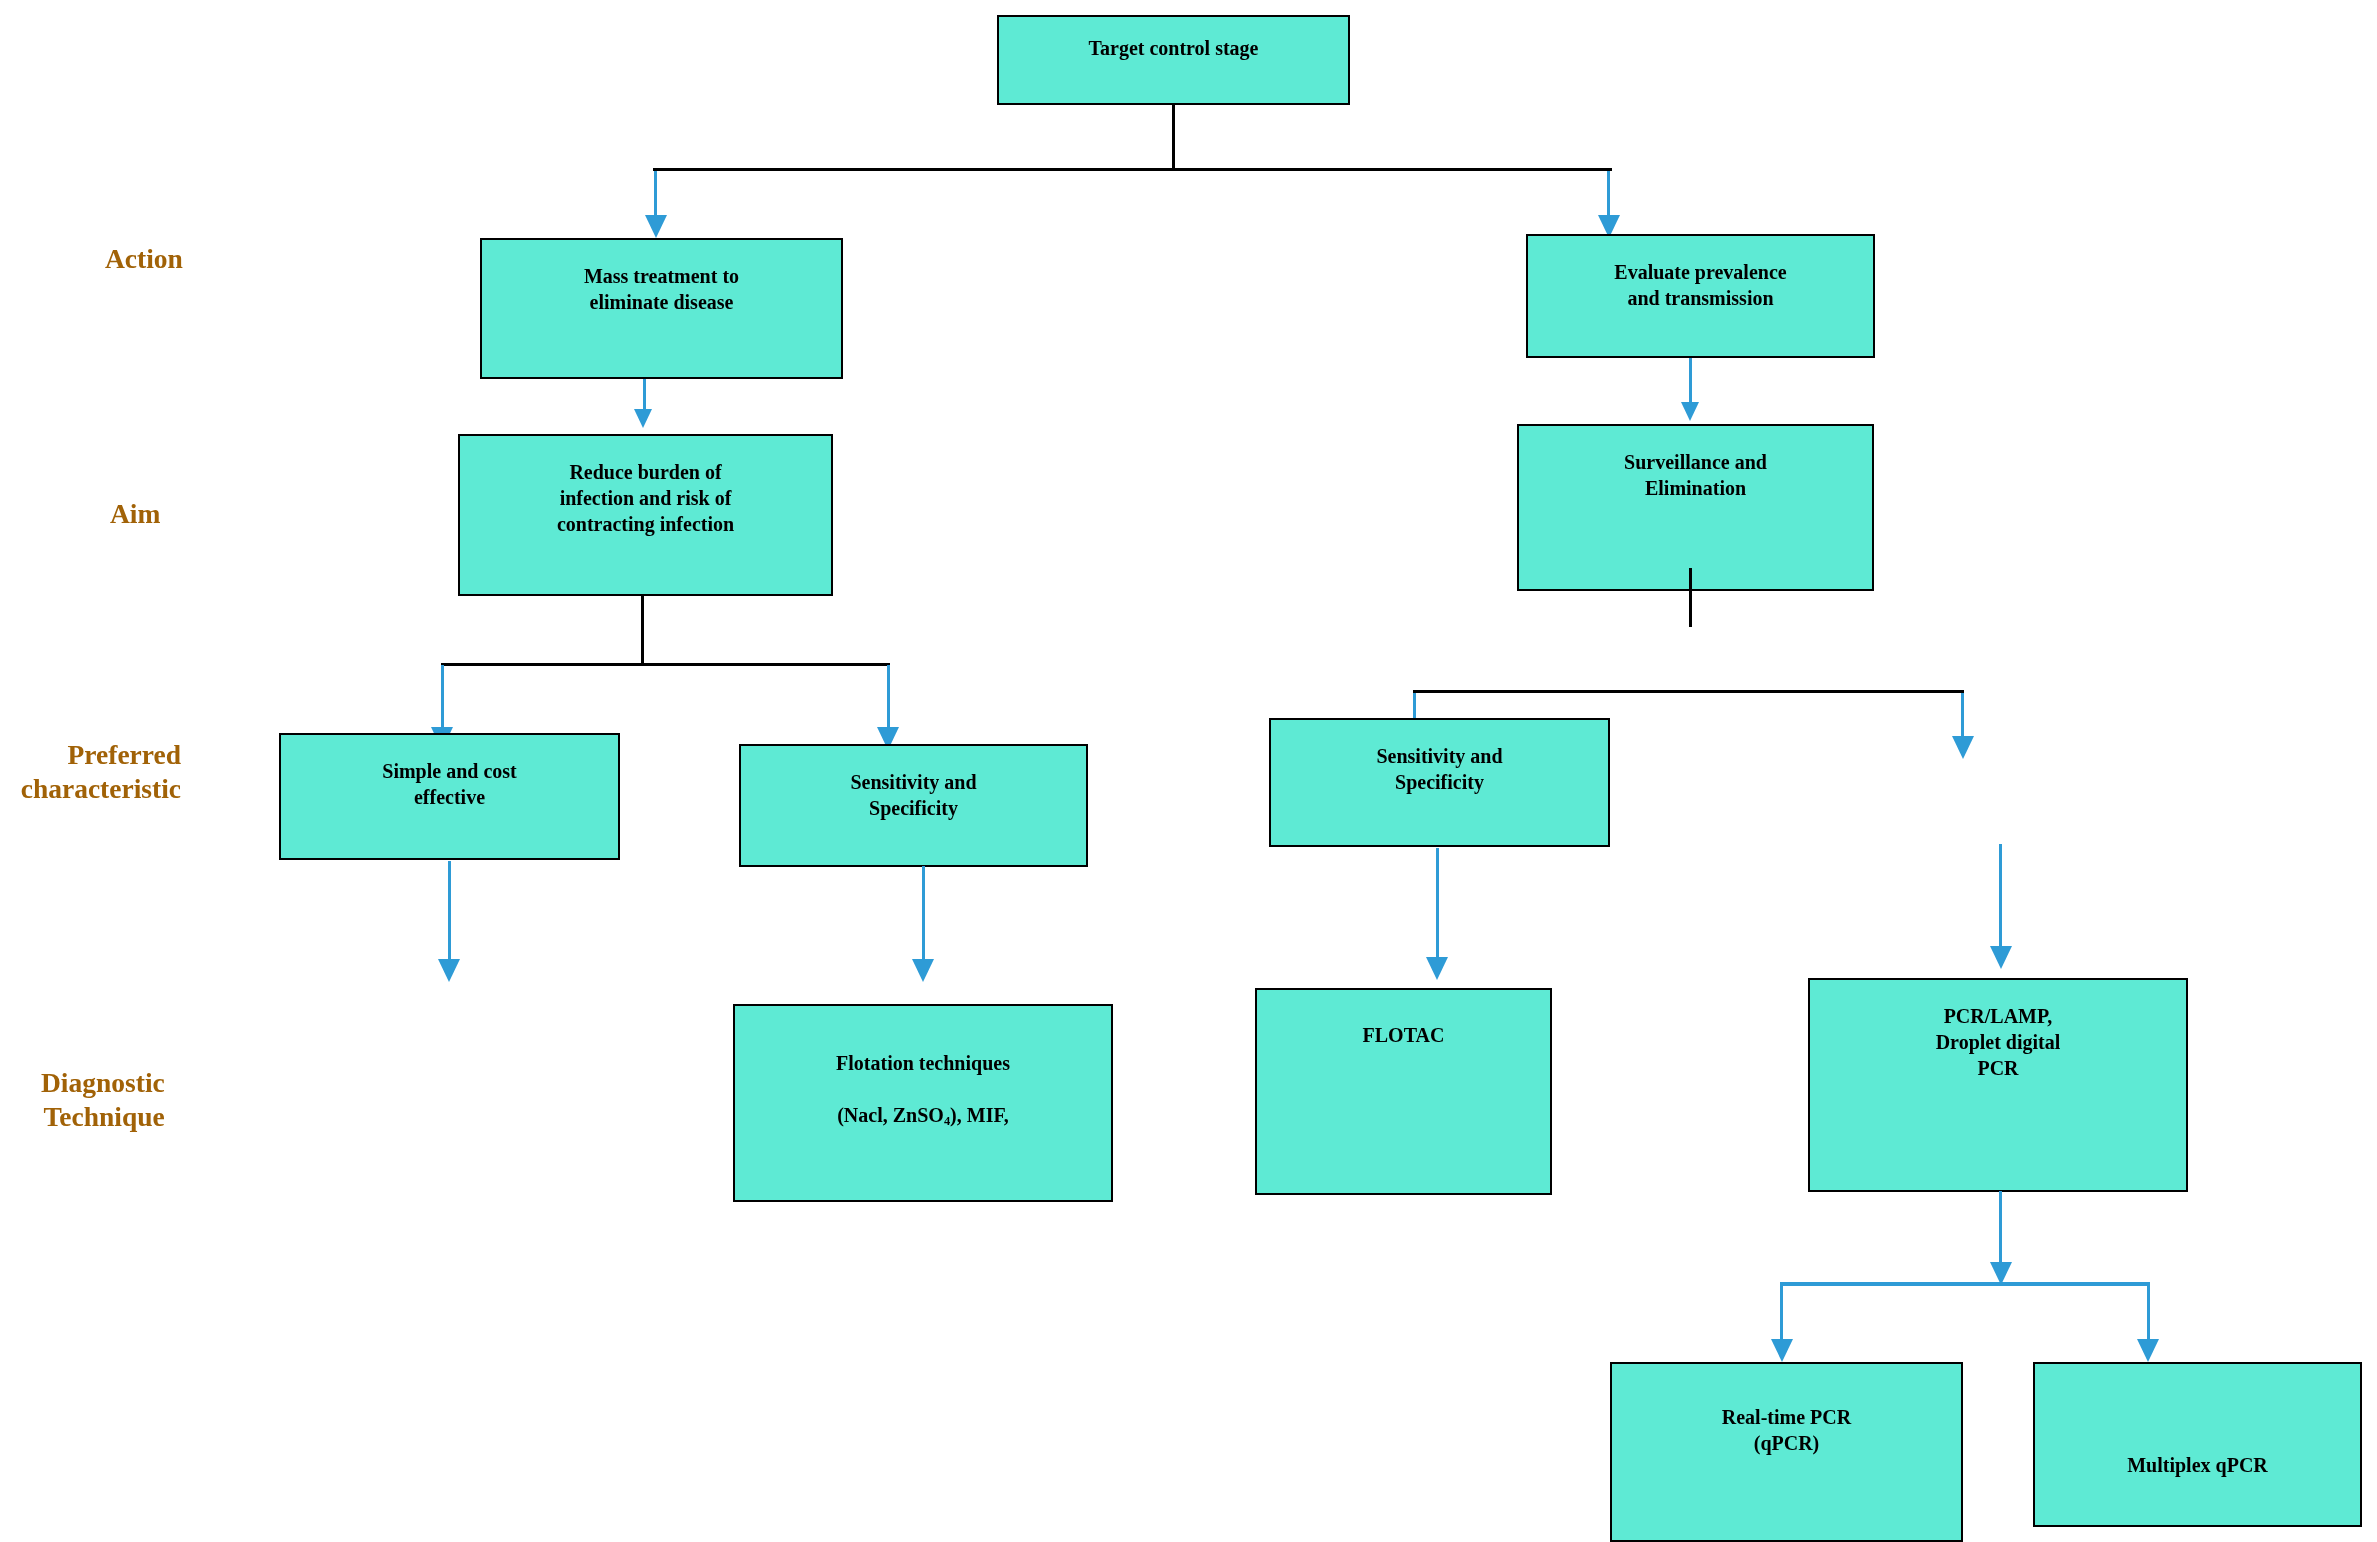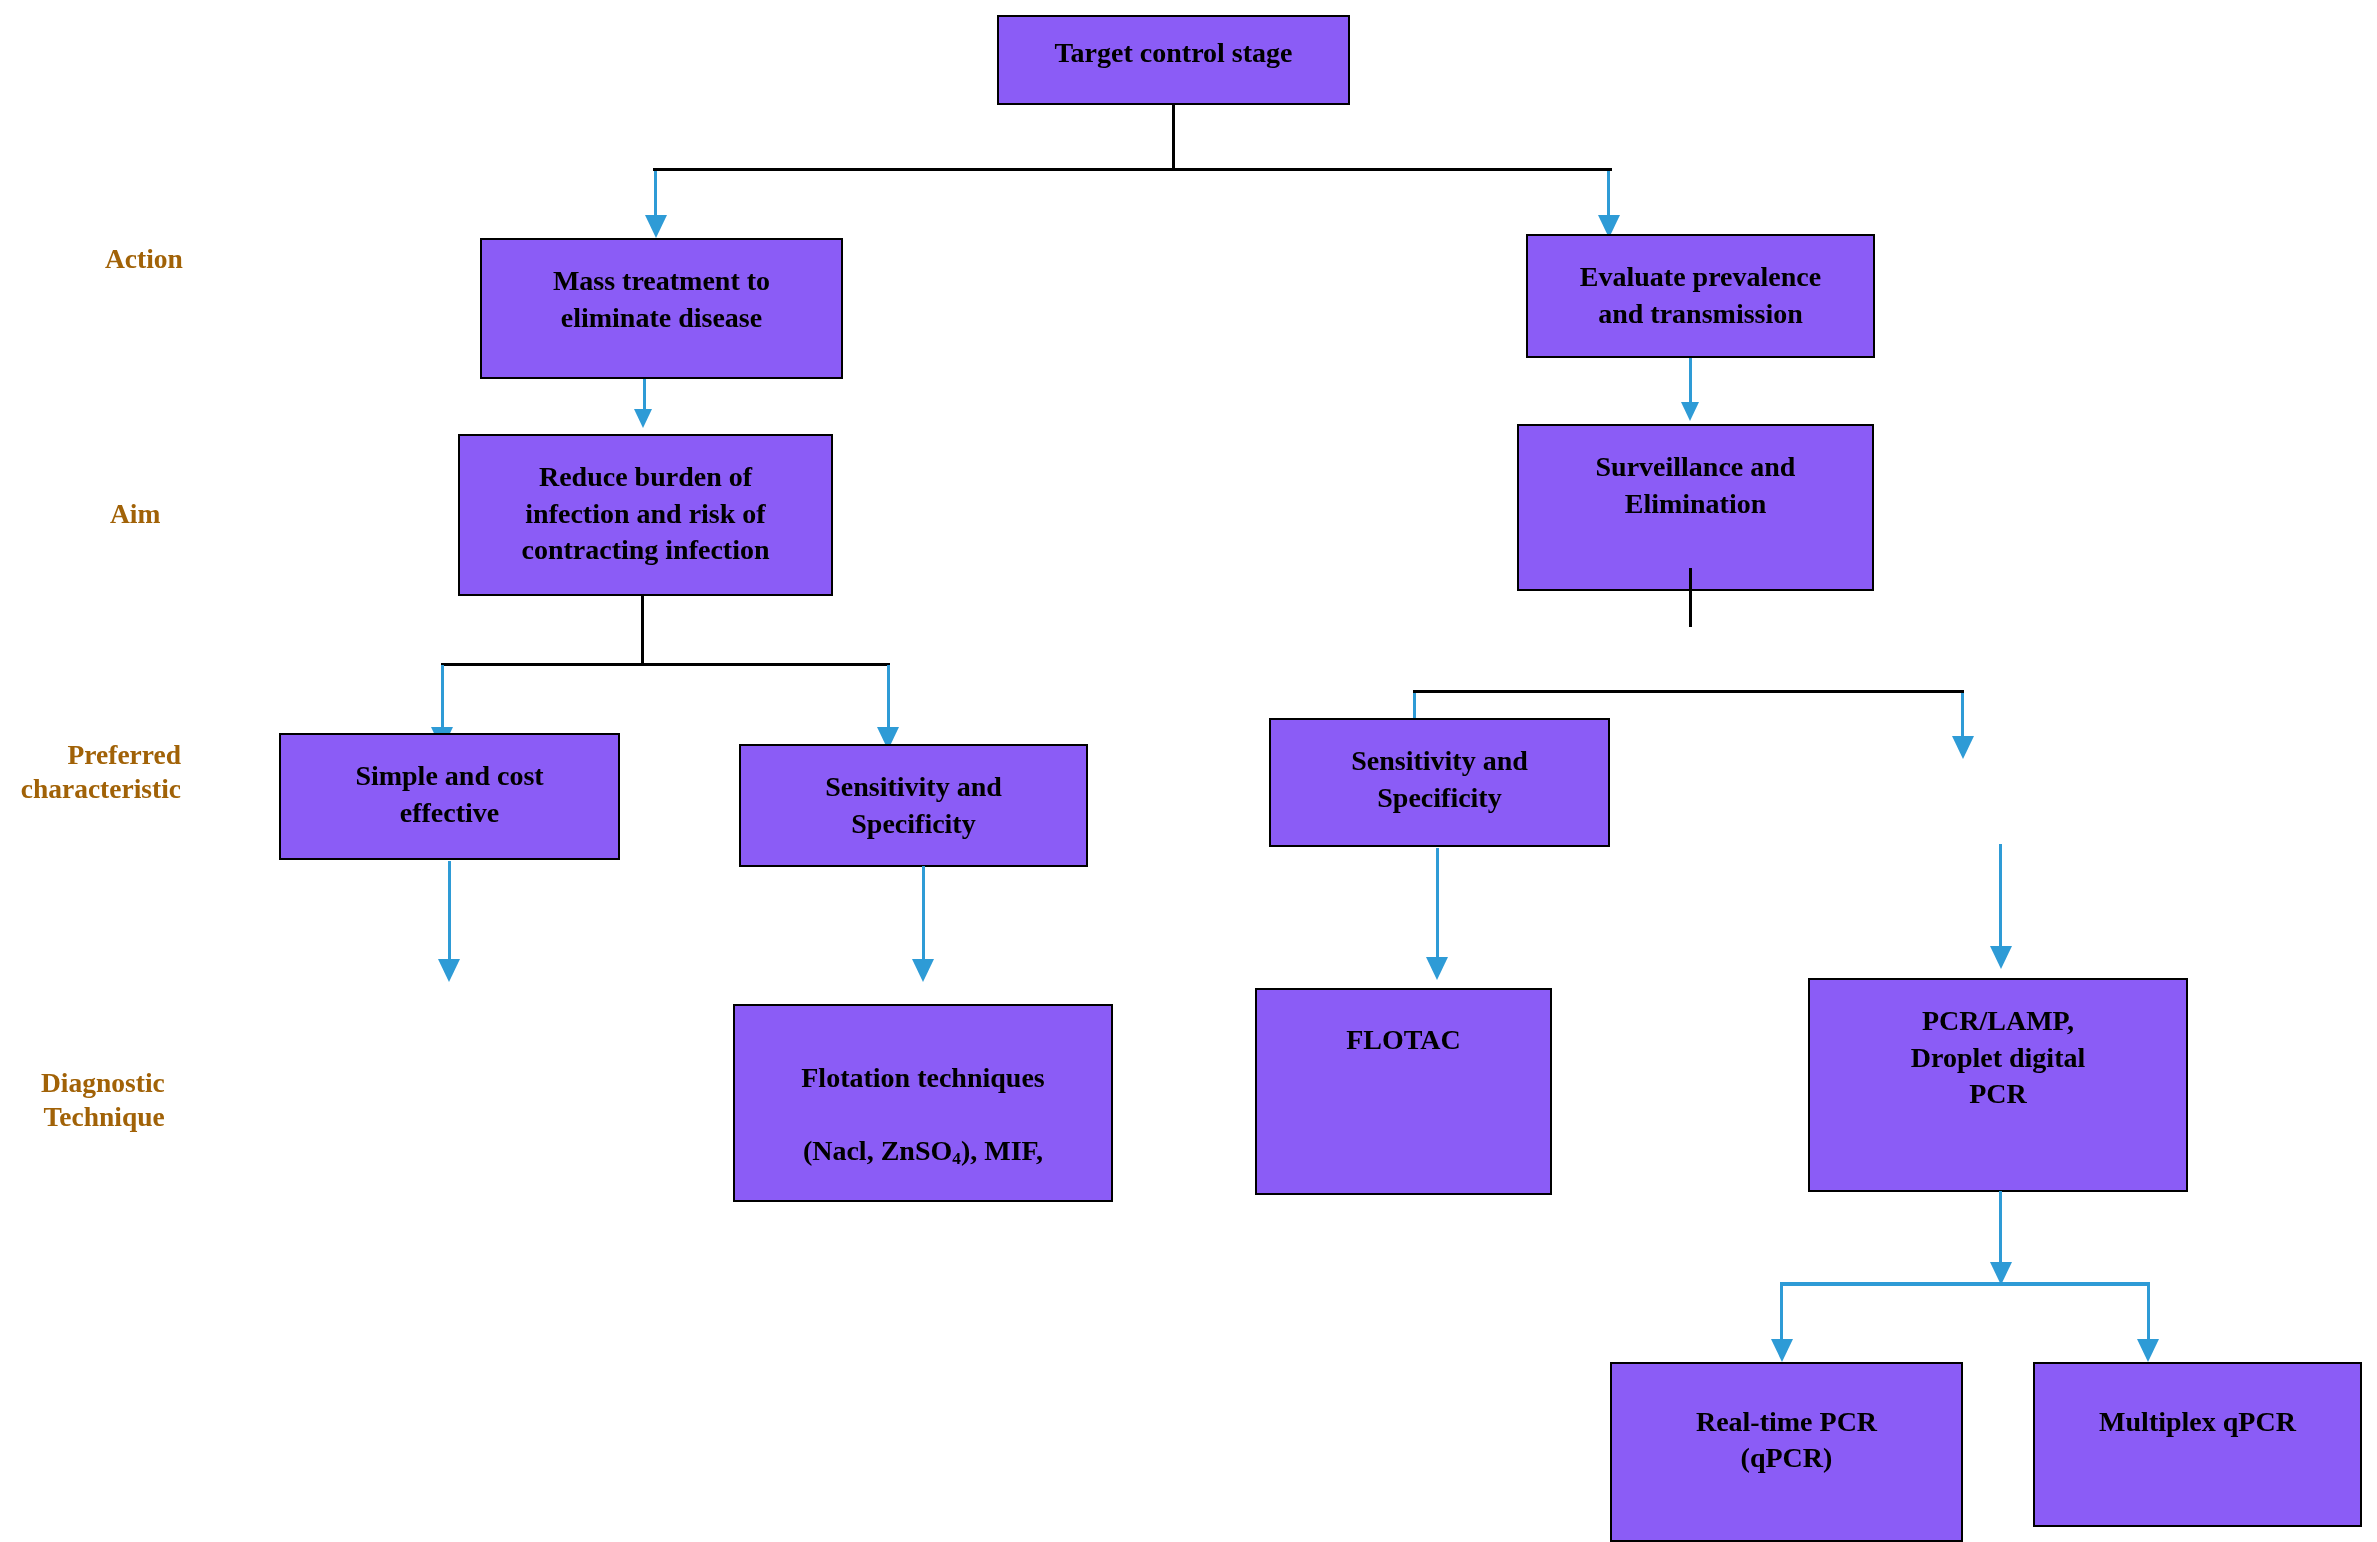--- a/index.html
+++ b/index.html
@@ -14,27 +14,27 @@
     color:#a16207;
     line-height:1.22;
     white-space:pre-line;
     text-align:right;
   }
 
   .node{
     position:absolute;
     box-sizing:border-box;
     border:2.8px solid #000000;
-    background:#8b5cf6;
+    background:#5eead4;
     display:flex;
     align-items:flex-start;
     justify-content:center;
     font-family:"Liberation Serif", serif;
     font-weight:bold;
-    font-size:28px;
+    font-size:20px;
     line-height:1.30;
     color:#000000;
     text-align:center;
     overflow:hidden;
   }
   .node > .node-text{
     display:block;
     width:100%;
     padding:0 6.9px;
     white-space:pre-line;
@@ -185,18 +185,18 @@
   <div class="seg vline blue" style="left:1780px; top:1282px; height:76px;"></div>
   <div class="arrowhead" style="left:1771px; top:1339px;"></div>
   <div class="seg vline blue" style="left:2147px; top:1282px; height:76px;"></div>
   <div class="arrowhead" style="left:2137px; top:1339px;"></div>
 
   <div class="node pad-xl" style="left:1610px; top:1362px; width:353px; height:180px;">
     <span class="node-text">Real-time PCR
 (qPCR)</span>
   </div>
 
-  <div class="node pad-xl" style="left:2033px; top:1362px; width:329px; height:165px;">
+  <div class="node pad-xl" style="left:2033px; top:1362px; width:329px; height:165px;align-items:center;">
     <span class="node-text">Multiplex qPCR</span>
   </div>
 
 </div>
 
 
 </body></html>

